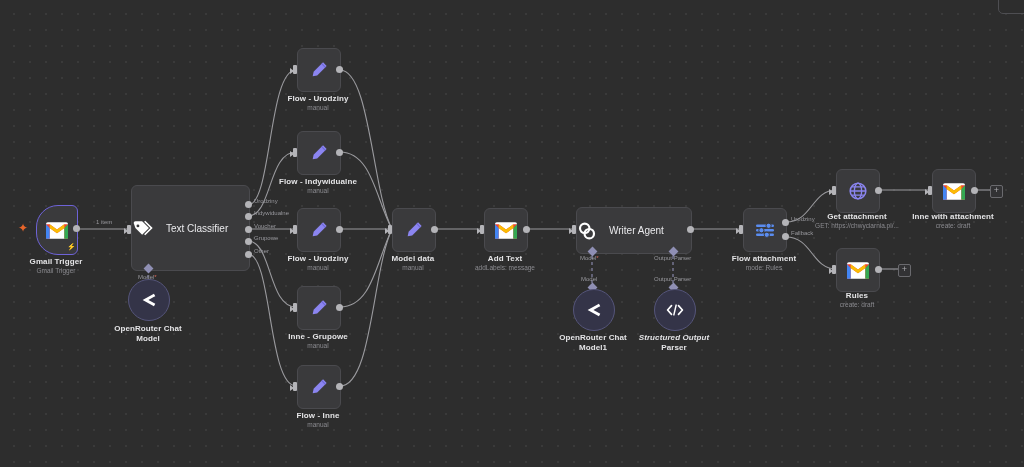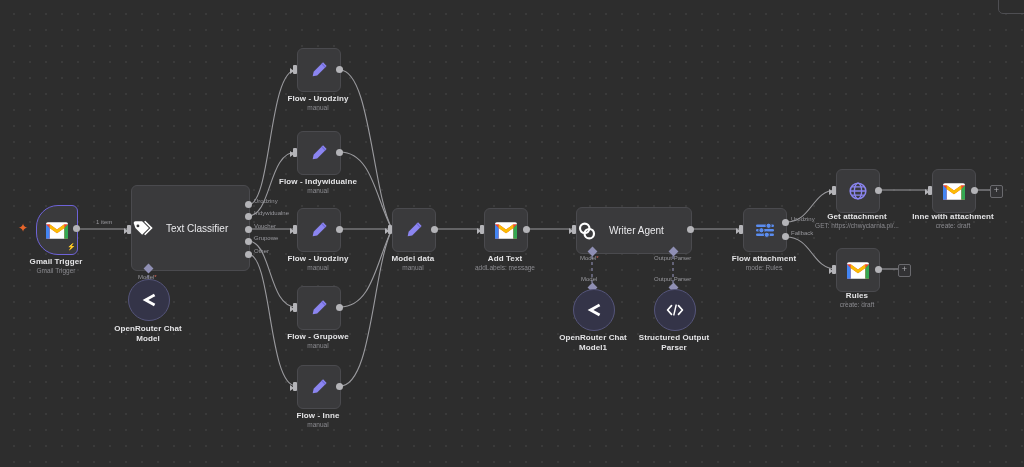--- a/index.html
+++ b/index.html
@@ -286,21 +286,21 @@
 
   <div class="node">
     <div class="nbox" style="left:297px; top:286px; width:42px; height:42px;">
       <svg class="ic" width="18" height="18" viewBox="0 0 20 20">
         <path d="M14.5 1.5 l4 4 -10.5 10.5 -5 1 1 -5 z" fill="#8b85f0"></path>
         <path d="M13 3 l4 4" stroke="#6f68d8" stroke-width="1.3"></path>
       </svg>
     </div>
     <div class="port-in" style="left:293px; top:303px;"></div>
     <div class="port" style="left:336px; top:304px;"></div>
-    <div class="nlabel" style="left:268px; top:332px; width:100px;">Flow - Grupowe</div>
+    <div class="nlabel" style="left:268px; top:332px; width:100px;">Inne - Grupowe</div>
     <div class="nsub" style="left:268px; top:342px; width:100px;">manual</div>
   </div>
 
   <div class="node">
     <div class="nbox" style="left:297px; top:365px; width:42px; height:42px;">
       <svg class="ic" width="18" height="18" viewBox="0 0 20 20">
         <path d="M14.5 1.5 l4 4 -10.5 10.5 -5 1 1 -5 z" fill="#8b85f0"></path>
         <path d="M13 3 l4 4" stroke="#6f68d8" stroke-width="1.3"></path>
       </svg>
     </div>
@@ -370,21 +370,21 @@
 
   <div class="node round">
     <div class="port-diamond" style="left:670px; top:284px;"></div>
     <div class="nbox" style="left:654px; top:289px; width:40px; height:40px;">
       <svg class="ic" width="20" height="14" viewBox="0 0 22 16">
         <path d="M7 3 L2.5 8 L7 13" fill="none" stroke="#ffffff" stroke-width="1.9" stroke-linecap="round" stroke-linejoin="round"></path>
         <path d="M15 3 L19.5 8 L15 13" fill="none" stroke="#ffffff" stroke-width="1.9" stroke-linecap="round" stroke-linejoin="round"></path>
         <path d="M12.3 2.4 L9.7 13.6" stroke="#ffffff" stroke-width="1.7" stroke-linecap="round"></path>
       </svg>
     </div>
-    <div class="nlabel wrap" style="left:629px; top:333px; width:90px;">Structured Output</div>
+    <div class="nlabel wrap" style="left:629px; top:333px; width:90px;font-style:italic;">Structured Output</div>
     <div class="nlabel wrap" style="left:629px; top:343px; width:90px;">Parser</div>
   </div>
 
   <div class="node">
     <div class="nbox" style="left:743px; top:208px; width:42px; height:42px;">
       <svg class="ic" width="20" height="18" viewBox="0 0 22 20">
         <rect x="1" y="4" width="20" height="2.6" rx="1.3" fill="#5a8cf0"></rect>
         <rect x="1" y="9" width="20" height="2.6" rx="1.3" fill="#5a8cf0"></rect>
         <rect x="1" y="14" width="20" height="2.6" rx="1.3" fill="#5a8cf0"></rect>
         <circle cx="15" cy="5.3" r="2.9" fill="#5a8cf0" stroke="#3a3a3c" stroke-width="1.1"></circle>

